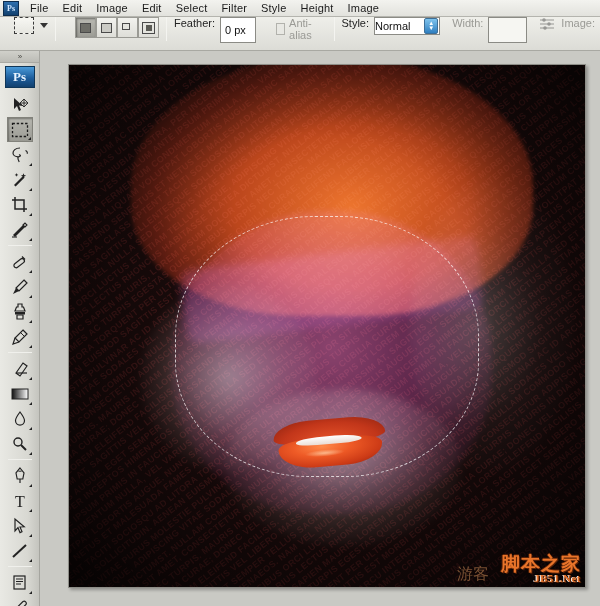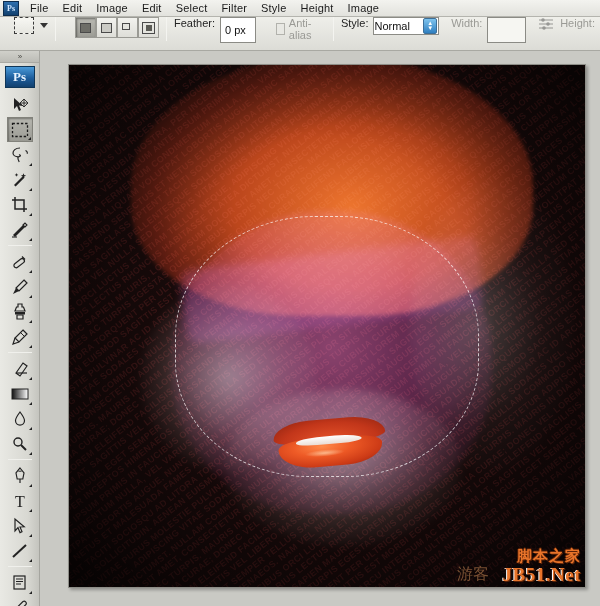--- a/index.html
+++ b/index.html
@@ -255,27 +255,27 @@
   }
 
   
   .watermark {
     position: absolute; right: 4px; bottom: 2px;
     text-align: right; line-height: 1.05;
     pointer-events: none;
   }
   .wm-cn {
     font-family: "DejaVu Sans", sans-serif;
-    font-size: 15px; font-weight: bold; color: #e8742a;
+    font-size: 19px; font-weight: bold; color: #e8742a;
     text-shadow: 1px 1px 0 #5a2208, -1px 0 0 #5a2208, 0 -1px 0 #5a2208;
     letter-spacing: 1px;
   }
   .wm-en {
     font-family: "Liberation Serif", serif;
-    font-size: 19px; font-weight: bold; color: #e8742a;
+    font-size: 11px; font-weight: bold; color: #e8742a;
     text-shadow: 1px 1px 0 #5a2208, -1px 0 0 #fff;
     letter-spacing: .5px;
   }
   .wm-sub {
     position: absolute; right: 96px; bottom: 2px;
     font-family: "DejaVu Sans", sans-serif;
     font-size: 16px; color: #8a5c3a; opacity: .85;
   }
 </style>
 </head>
@@ -344,21 +344,21 @@
     <div class="opt-input width"></div>
 
     <span style="display:inline-block;margin-left:12px">
       <svg class="refine-icon" viewBox="0 0 16 14">
         <path d="M1 3h14M1 7h14M1 11h14" stroke="#333" stroke-width="1.2" fill="none"></path>
         <circle cx="5" cy="3" r="1.8" fill="#333"></circle>
           <circle cx="10" cy="7" r="1.8" fill="#333"></circle>
         <circle cx="6" cy="11" r="1.8" fill="#333"></circle>
       </svg>
     </span>
-    <div class="opt-label dim" style="margin-left:6px">Height:</div>
+    <div class="opt-label dim" style="margin-left:6px">Image:</div>
   </div>
 
   <div class="toolbar">
     <div class="tb-grip">»</div>
     <div class="tb-psicon">Ps</div>
 
     <div class="tb-list">
 
       <div class="tb-item">
         <svg width="18" height="18" viewBox="0 0 18 18">

